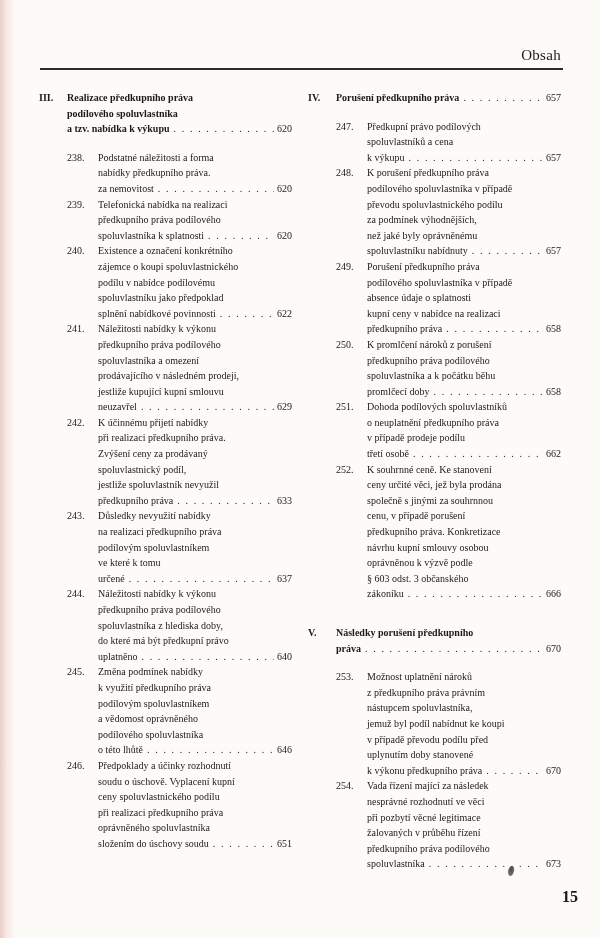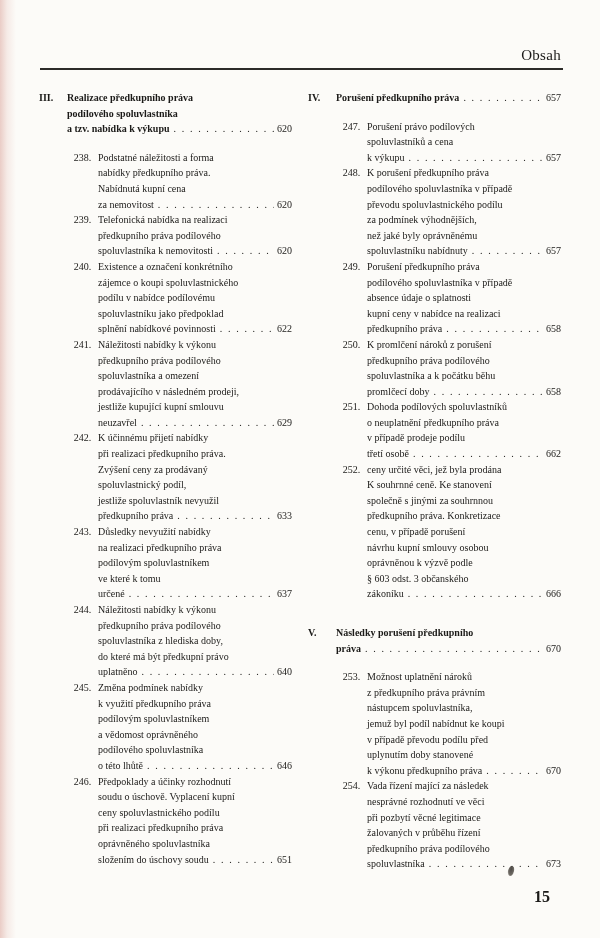--- a/index.html
+++ b/index.html
@@ -31,36 +31,36 @@
   }
   .col-left  { left:39px; }
   .col-right { left:308px; }
 
   .toc-section + .toc-section { margin-top:23px; }
   .sec-head { display:flex; font-weight:bold; }
   .sec-numeral { flex:0 0 28px; }
   .title-lines { flex:1; min-width:0; }
   .sec-head .dots, .sec-head .pg { font-weight:normal; }
 
-  .items { margin-left:28px; margin-top:13px;text-align:center; }
+  .items { margin-left:28px; margin-top:13px; }
   .item { display:flex; }
   .item-num { flex:0 0 31px; }
   .item-body { flex:1; min-width:0; }
 
   .line { display:flex; align-items:baseline; }
   .line .t { white-space:nowrap; }
   .dots { flex:1 1 auto; min-width:8px; overflow:hidden; white-space:nowrap; margin:0 3px 0 4px; color:#1b1a18; }
   .dots::after {
     content:". . . . . . . . . . . . . . . . . . . . . . . . . . . . . . . . . . . . . . . . . . . . . . . . . . . .";
     letter-spacing:1.6px;
   }
   .pg { flex:0 0 auto; }
 
   .page-number-footer {
-    position:absolute; top:888px; right:50px;
+    position:absolute; top:888px; right:22px;
     font-weight:bold; font-size:16px;
   }
   .ink-smudge {
     position:absolute; left:508px; top:866px;
     width:6px; height:10px;
     background:radial-gradient(ellipse at 50% 30%, #2f2c28 0%, #55504a 60%, rgba(85,80,74,0) 100%);
     border-radius:60% 40% 55% 45%;
     transform:rotate(8deg);
     opacity:0.85;
   }
@@ -96,40 +96,37 @@
           <div class="item">
             <span class="item-num">238.</span>
             <div class="item-body">
               <div class="line">
                 <span class="t">Podstatné náležitosti a forma</span>
               </div>
               <div class="line">
                 <span class="t">nabídky předkupního práva.</span>
               </div>
               <div class="line">
-                <span class="t">Nabídnutá kupní cena</span>
-              </div>
-              <div class="line">
                 <span class="t">za nemovitost</span>
                 <span class="dots"></span>
                 <span class="pg">620</span>
               </div>
             </div>
           </div>
           <div class="item">
             <span class="item-num">239.</span>
             <div class="item-body">
               <div class="line">
                 <span class="t">Telefonická nabídka na realizaci</span>
               </div>
               <div class="line">
                 <span class="t">předkupního práva podílového</span>
               </div>
               <div class="line">
-                <span class="t">spoluvlastníka k nemovitosti</span>
+                <span class="t">spoluvlastníka k splatnosti</span>
                 <span class="dots"></span>
                 <span class="pg">620</span>
               </div>
             </div>
           </div>
           <div class="item">
             <span class="item-num">240.</span>
             <div class="item-body">
               <div class="line">
                 <span class="t">Existence a označení konkrétního</span>
@@ -307,21 +304,21 @@
               <span class="dots"></span>
               <span class="pg">657</span>
             </div>
           </div>
         </div>
         <div class="items">
           <div class="item">
             <span class="item-num">247.</span>
             <div class="item-body">
               <div class="line">
-                <span class="t">Porušení právo podílových</span>
+                <span class="t">Předkupní právo podílových</span>
               </div>
               <div class="line">
                 <span class="t">spoluvlastníků a cena</span>
               </div>
               <div class="line">
                 <span class="t">k výkupu</span>
                 <span class="dots"></span>
                 <span class="pg">657</span>
               </div>
             </div>
@@ -408,33 +405,33 @@
                 <span class="t">třetí osobě</span>
                 <span class="dots"></span>
                 <span class="pg">662</span>
               </div>
             </div>
           </div>
           <div class="item">
             <span class="item-num">252.</span>
             <div class="item-body">
               <div class="line">
+                <span class="t">K souhrnné ceně. Ke stanovení</span>
+              </div>
+              <div class="line">
                 <span class="t">ceny určité věci, jež byla prodána</span>
               </div>
               <div class="line">
-                <span class="t">K souhrnné ceně. Ke stanovení</span>
-              </div>
-              <div class="line">
                 <span class="t">společně s jinými za souhrnnou</span>
               </div>
               <div class="line">
+                <span class="t">cenu, v případě porušení</span>
+              </div>
+              <div class="line">
                 <span class="t">předkupního práva. Konkretizace</span>
-              </div>
-              <div class="line">
-                <span class="t">cenu, v případě porušení</span>
               </div>
               <div class="line">
                 <span class="t">návrhu kupní smlouvy osobou</span>
               </div>
               <div class="line">
                 <span class="t">oprávněnou k výzvě podle</span>
               </div>
               <div class="line">
                 <span class="t">§ 603 odst. 3 občanského</span>
               </div>

